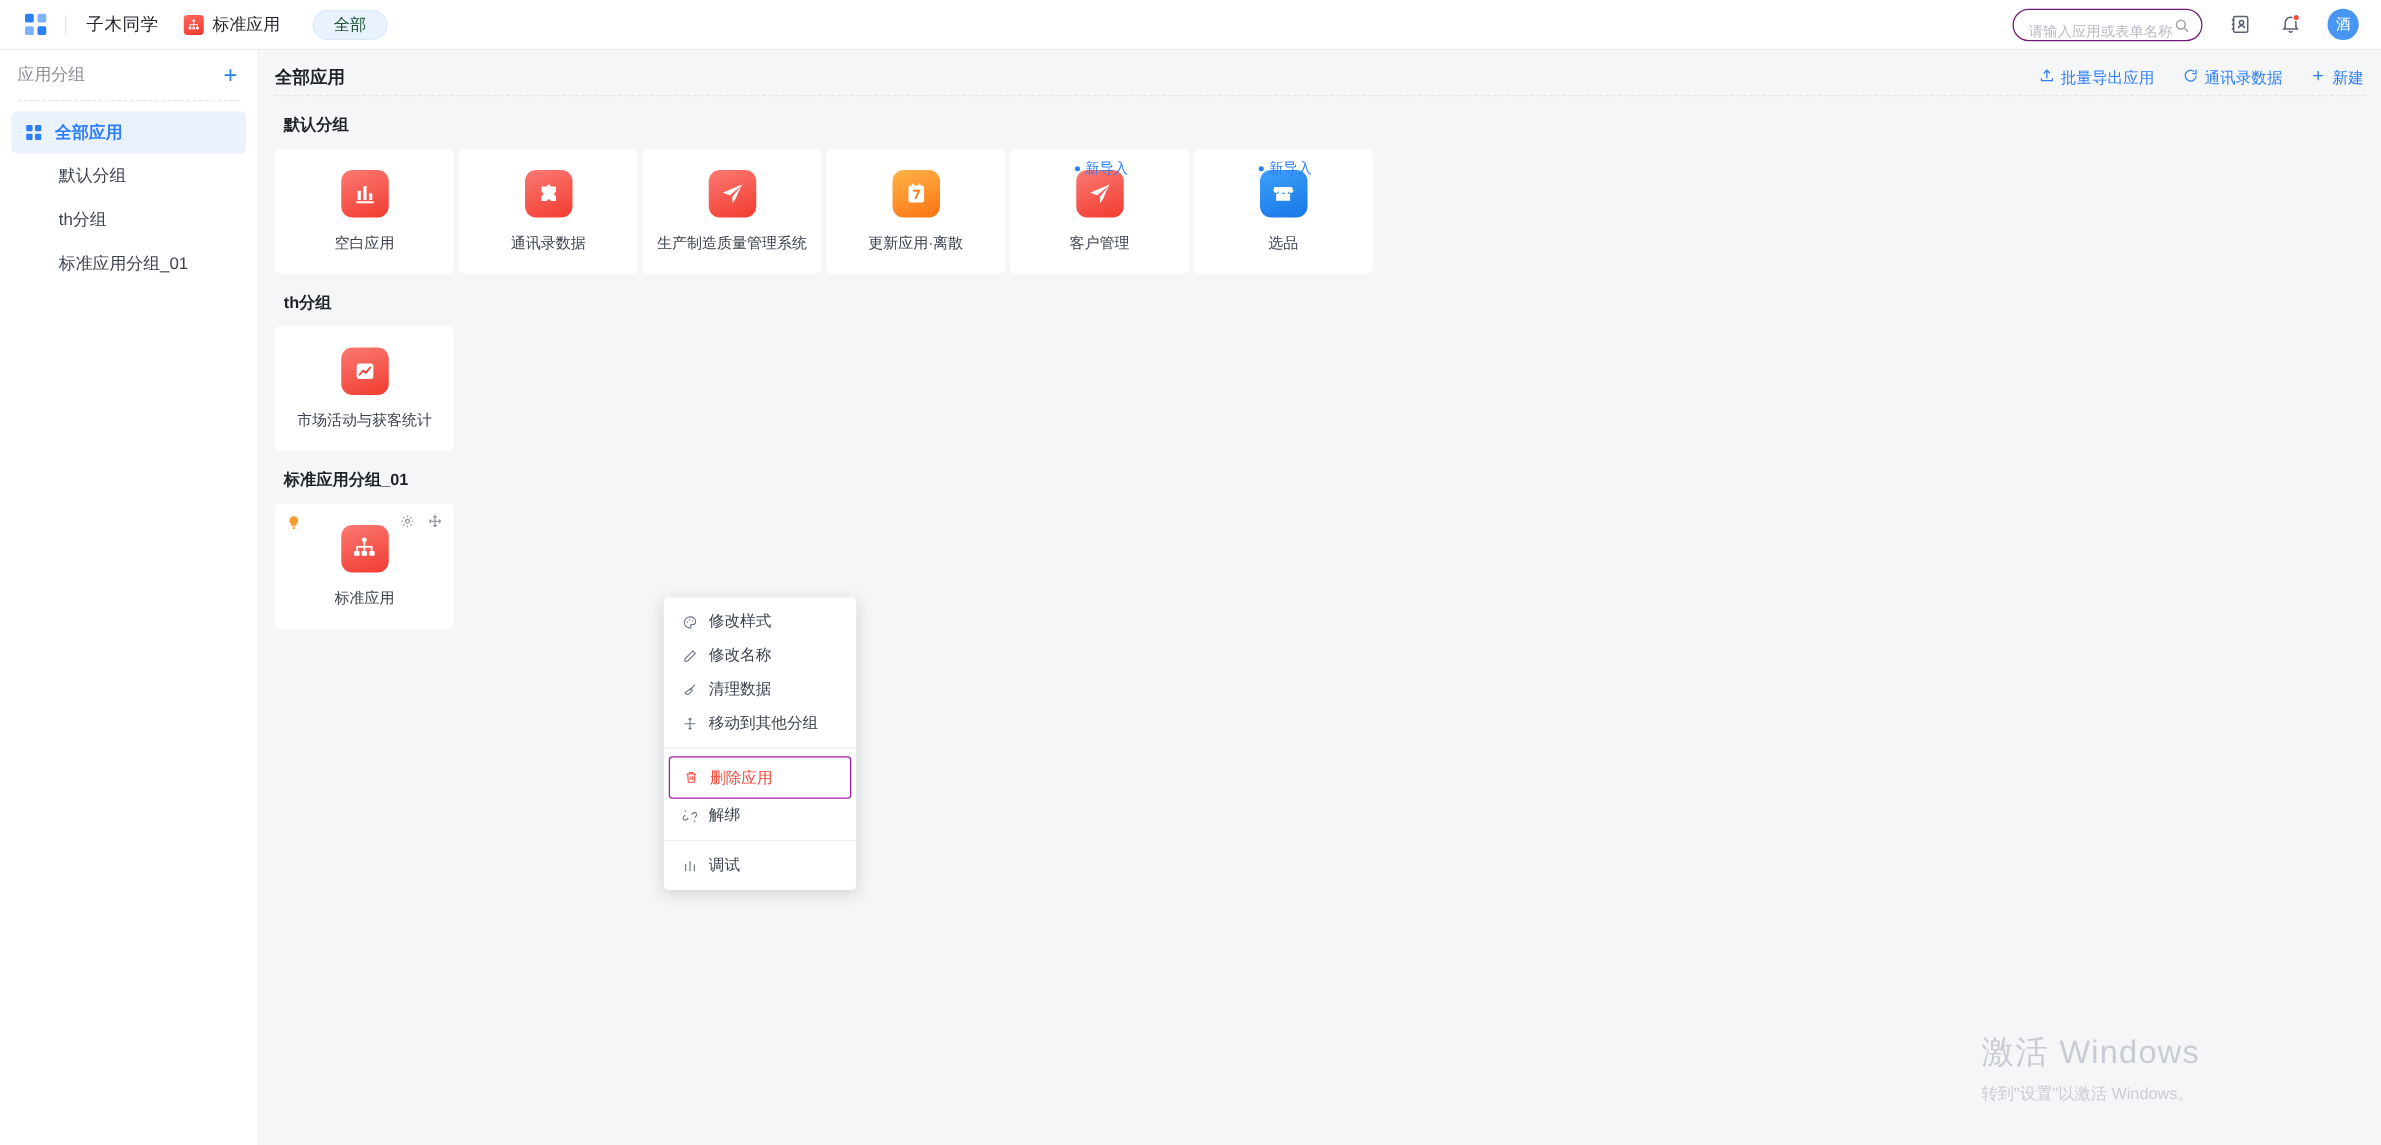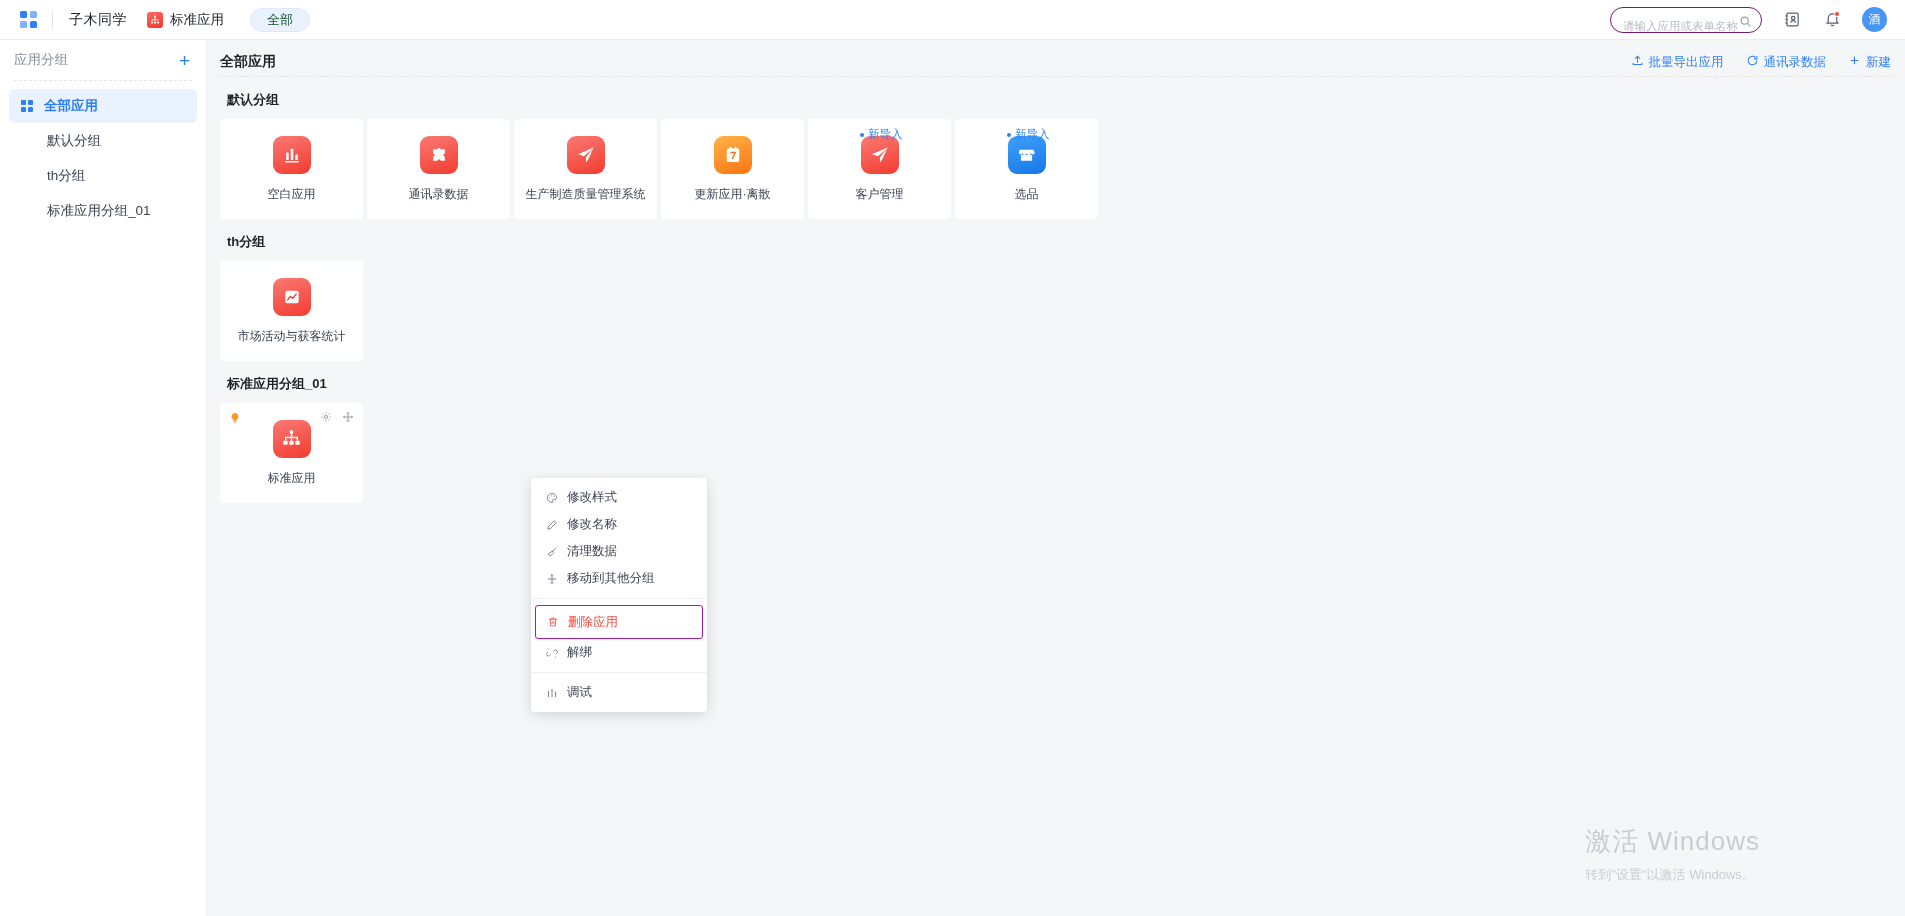--- a/index.html
+++ b/index.html
@@ -112,21 +112,21 @@
   .badge-new .dot { width:4px; height:4px; border-radius:50%; background:#2d7ff9; }
 
   
   .card.hovered { background:#fff; }
   .card-tools { position:absolute; right:9px; top:8px; display:flex; gap:10px; color:#8a8f99; }
   .card-tools span { cursor:pointer; line-height:0; }
   .bulb { position:absolute; left:9px; top:8px; line-height:0; }
 
   
   .ctx {
-    position:absolute; left:324px; top:438px; width:176px;
+    position:absolute; left:324px; top:438px; width:154px;
     background:#fff; border-radius:4px;
     box-shadow:0 3px 14px rgba(0,0,0,.14); padding:6px 0; z-index:50;
   }
   .ctx-item {
     height:27px; display:flex; align-items:center; gap:9px;
     padding:0 14px; font-size:12.5px; color:#3c4250; cursor:pointer;
   }
   .ctx-item .ci { width:13px; display:flex; justify-content:center; color:#6b7280; flex:none; }
   .ctx-sep { height:1px; background:#f0f0f2; margin:6px 0; }
   .ctx-item.danger {

